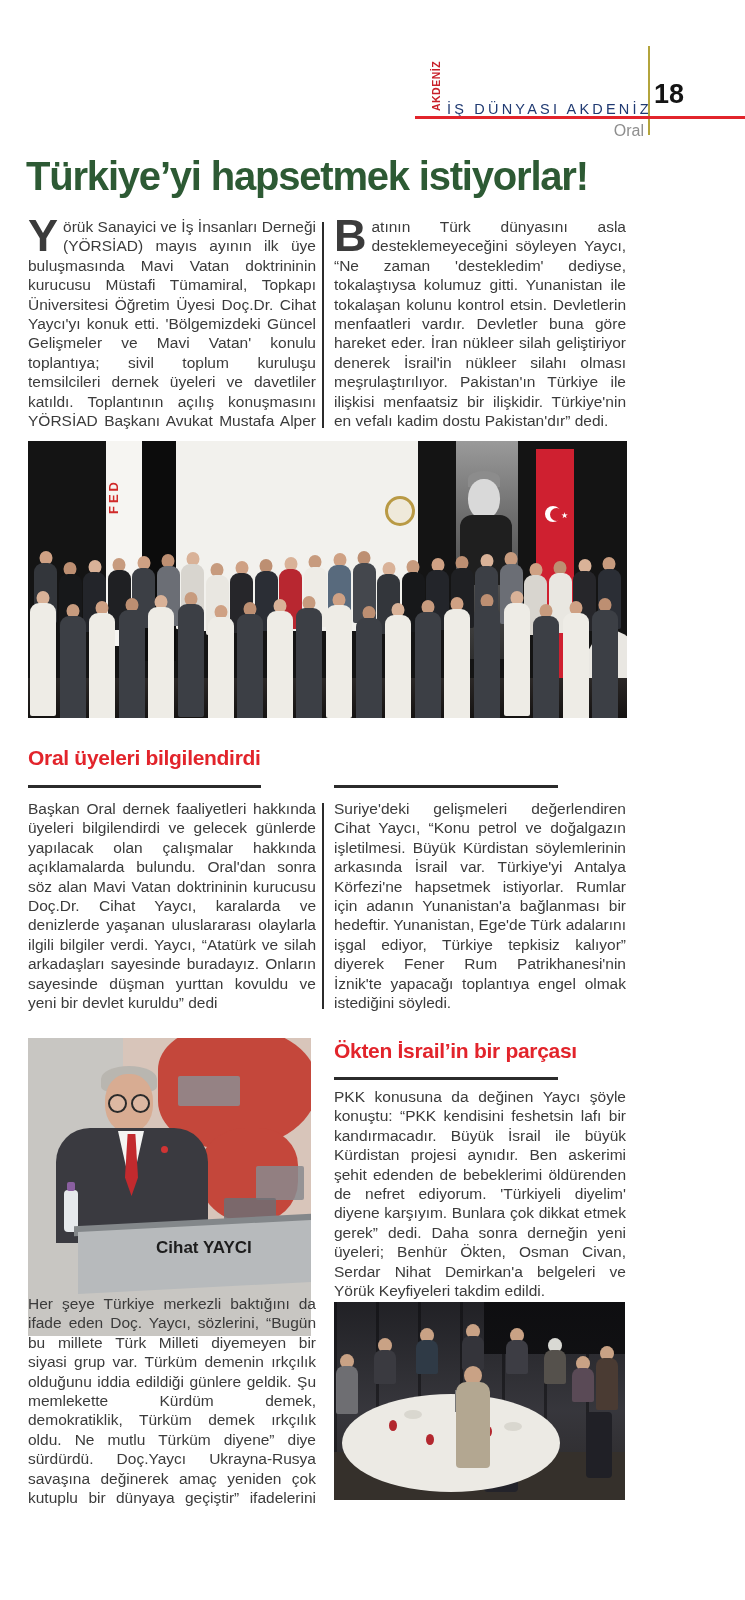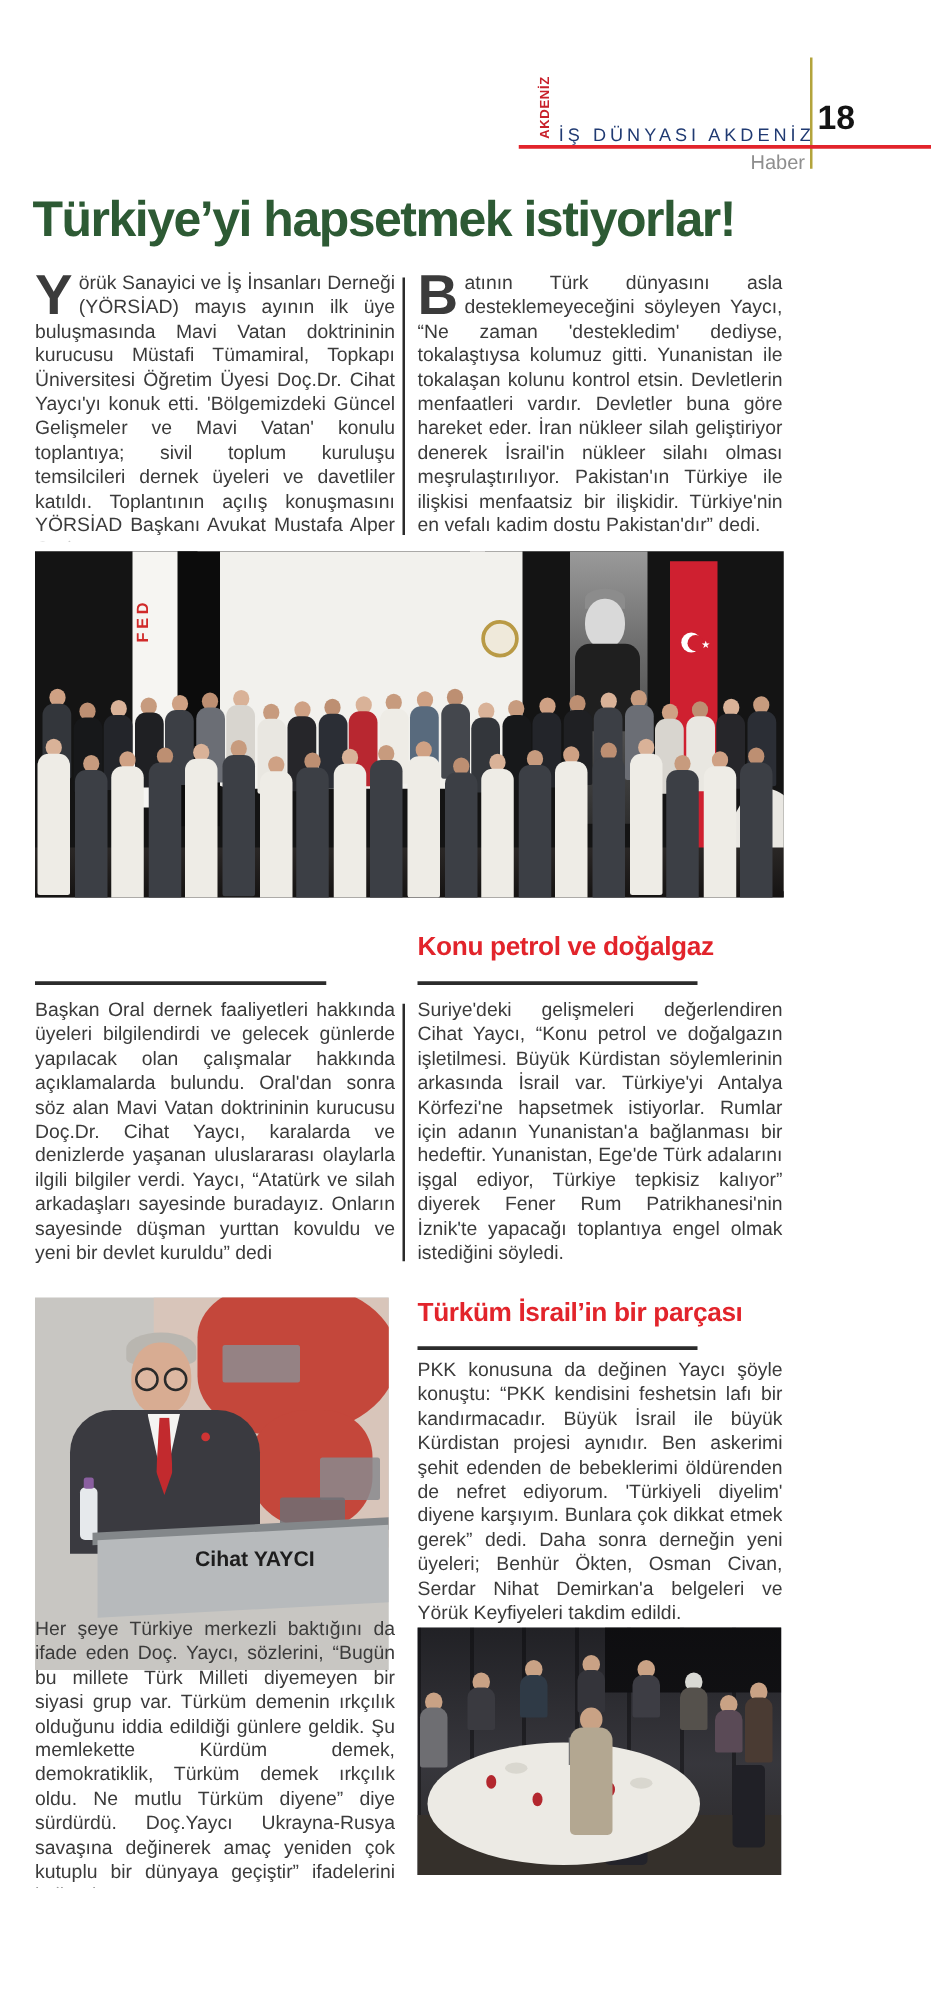--- a/index.html
+++ b/index.html
@@ -107,21 +107,21 @@
 </head>
 <body>
 
 <div class="page">
 
   <div class="abs mast-vertical">AKDENİZ</div>
   <div class="abs mast-subtitle">İŞ DÜNYASI AKDENİZ</div>
   <div class="abs mast-goldline"></div>
   <div class="abs mast-pagenum">18</div>
   <div class="abs mast-redrule"></div>
-  <div class="abs mast-haber">Haber</div>
+  <div class="abs mast-haber">Oral</div>
 
   <div class="abs headline">Türkiye’yi hapsetmek istiyorlar!</div>
 
   <div class="abs col col-l" style="top:217px;height:216px;">
     <span class="dropcap">Y</span><span>örük Sanayici ve İş İnsanları Derneği (YÖRSİAD) mayıs ayının ilk üye buluşmasında Mavi Vatan doktrininin kurucusu Müstafi Tümamiral, Topkapı Üniversitesi Öğretim Üyesi Doç.Dr. Cihat Yaycı'yı konuk etti. 'Bölgemizdeki Güncel Gelişmeler ve Mavi Vatan' konulu toplantıya; sivil toplum kuruluşu temsilcileri dernek üyeleri ve davetliler katıldı. Toplantının açılış konuşmasını YÖRSİAD Başkanı Avukat Mustafa Alper Oral yaptı.</span>
   </div>
   <div class="abs vdivider" style="left:322px;top:222px;height:206px;"></div>
   <div class="abs col col-r" style="top:217px;height:216px;">
     <span class="dropcap">B</span><span>atının Türk dünyasını asla desteklemeyeceğini söyleyen Yaycı, “Ne zaman 'destekledim' dediyse, tokalaştıysa kolumuz gitti. Yunanistan ile tokalaşan kolunu kontrol etsin. Devletlerin menfaatleri vardır. Devletler buna göre hareket eder. İran nükleer silah geliştiriyor denerek İsrail'in nükleer silahı olması meşrulaştırılıyor. Pakistan'ın Türkiye ile ilişkisi menfaatsiz bir ilişkidir. Türkiye'nin en vefalı kadim dostu Pakistan'dır” dedi.</span>
   </div>
@@ -319,29 +319,29 @@
           <div class="hd" style="background: rgb(207, 161, 132);"></div>
           <div class="bd" style="height: 113px; background: rgb(238, 236, 230);"></div>
         </div>
         <div class="fig" style="left: 564.4px; top: 157px; width: 26px; height: 125px; z-index: 3;">
           <div class="hd" style="background: rgb(189, 143, 114);"></div>
           <div class="bd" style="height: 113px; background: rgb(60, 63, 69);"></div>
         </div>
       </div>
   </div>
 
+  <div class="abs red-head" style="left:28px;top:746px;">Oral üyeleri bilgilendirdi</div>
   <div class="abs head-rule" style="left:28px;top:785px;width:233px;"></div>
-  <div class="abs red-head" style="left:334px;top:746px;">Konu petrol ve doğalgaz</div>
   <div class="abs head-rule" style="left:334px;top:785px;width:224px;"></div>
 
   <div class="abs col col-l" style="top:799px;height:216px;">Başkan Oral dernek faaliyetleri hakkında üyeleri bilgilendirdi ve gelecek günlerde yapılacak olan çalışmalar hakkında açıklamalarda bulundu. Oral'dan sonra söz alan Mavi Vatan doktrininin kurucusu Doç.Dr. Cihat Yaycı, karalarda ve denizlerde yaşanan uluslararası olaylarla ilgili bilgiler verdi. Yaycı, “Atatürk ve silah arkadaşları sayesinde buradayız. Onların sayesinde düşman yurttan kovuldu ve yeni bir devlet kuruldu” dedi</div>
   <div class="abs vdivider" style="left:322px;top:803px;height:206px;"></div>
   <div class="abs col col-r" style="top:799px;height:238px;">Suriye'deki gelişmeleri değerlendiren Cihat Yaycı, “Konu petrol ve doğalgazın işletilmesi. Büyük Kürdistan söylemlerinin arkasında İsrail var. Türkiye'yi Antalya Körfezi'ne hapsetmek istiyorlar. Rumlar için adanın Yunanistan'a bağlanması bir hedeftir. Yunanistan, Ege'de Türk adalarını işgal ediyor, Türkiye tepkisiz kalıyor” diyerek Fener Rum Patrikhanesi'nin İznik'te yapacağı toplantıya engel olmak istediğini söyledi.</div>
 
-  <div class="abs red-head" style="left:334px;top:1039px;">Türküm İsrail’in bir parçası</div>
+  <div class="abs red-head" style="left:334px;top:1039px;">Ökten İsrail’in bir parçası</div>
   <div class="abs head-rule" style="left:334px;top:1077px;width:224px;"></div>
   <div class="abs col col-r" style="top:1087px;height:216px;">PKK konusuna da değinen Yaycı şöyle konuştu: “PKK kendisini feshetsin lafı bir kandırmacadır. Büyük İsrail ile büyük Kürdistan projesi aynıdır. Ben askerimi şehit edenden de bebeklerimi öldürenden de nefret ediyorum. 'Türkiyeli diyelim' diyene karşıyım. Bunlara çok dikkat etmek gerek” dedi. Daha sonra derneğin yeni üyeleri; Benhür Ökten, Osman Civan, Serdar Nihat Demirkan'a belgeleri ve Yörük Keyfiyeleri takdim edildi.</div>
 
   <div class="abs speaker-photo">
     <div class="abs sp-screen"></div>
     <div class="abs sp-map1"></div>
     <div class="abs sp-map2"></div>
     <div class="abs sp-label1"></div>
     <div class="abs sp-label2"></div>
     <div class="abs sp-label3"></div>

